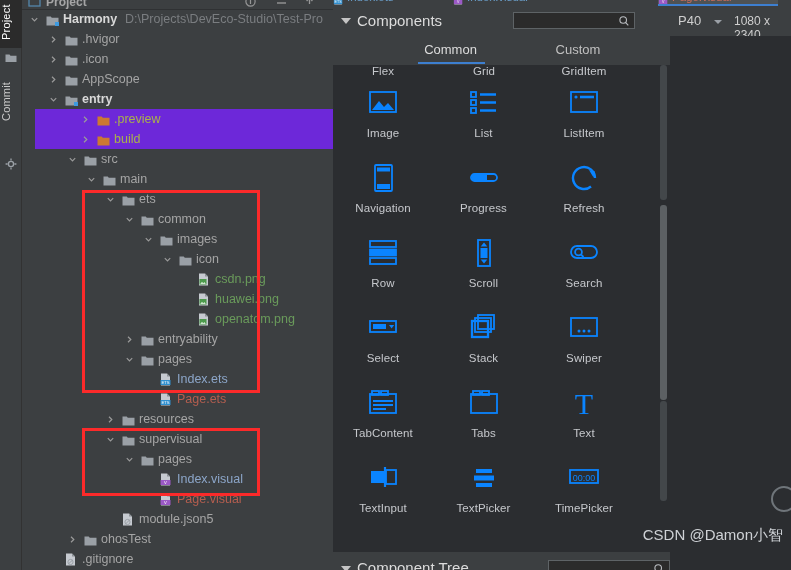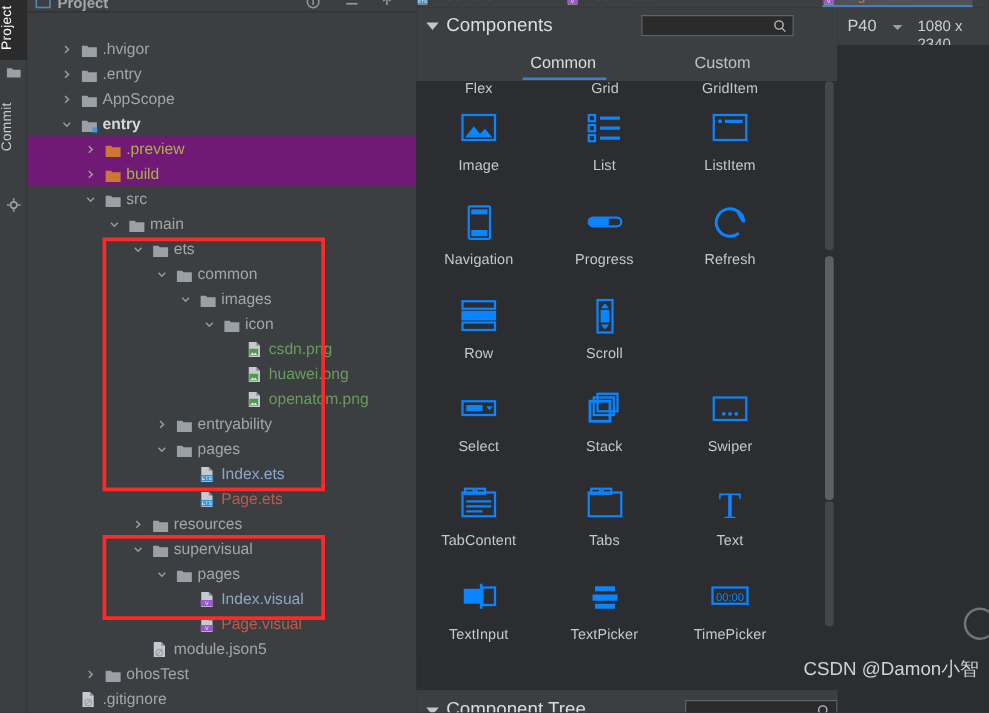--- a/index.html
+++ b/index.html
@@ -49,21 +49,21 @@
     position: absolute; top: -5px; opacity: .75;
   }
   .tree {
     position: absolute; left: 0; top: 9px; width: 311px; height: 561px;
   }
   .row {
     position: relative; height: 20px; line-height: 20px;
     white-space: nowrap; font-size: 12.5px; color: #bbbbbb;
     overflow: hidden;
   }
-  .row.hl-olive { background: #701a75; }
+  .row.hl-olive { background: #6d28d9; margin-left: 13px; }
   .row .arrow {
     position: absolute; width: 9px; height: 20px;
     color: #9a9a9a; font-size: 9px; text-align: center; line-height: 20px;
   }
   .row .ico { position: absolute; top: 4px; width: 13px; height: 12px; }
   .row .lbl { position: absolute; top: 0; }
   .lbl.root { font-weight: bold; color: #d8d8d8; }
   .lbl.path { color: #7a7d80; font-weight: normal; }
   .lbl.yellowish { color: #a9b24b; }
   .lbl.green { color: #6a9b5b; }
@@ -267,37 +267,48 @@
           </svg>
       </span>
       <span class="tb-ic" style="left:310px;">
         <svg width="13" height="13" viewBox="0 0 13 13">
             <circle cx="6.5" cy="6.5" r="2.2" fill="none" stroke="#b4b4b4" stroke-width="1.3"></circle>
           </svg>
       </span>
     </div>
 
     <div class="tree">
+        <div class="row" style="position: absolute; left: 0px; top: 0px; width: 311px;">
+          <span class="arrow" style="left: 8px;"><svg width="9" height="9" viewBox="0 0 9 9" style="vertical-align:middle">
+              <path d="M1.8 3.2L4.5 6l2.7-2.8" fill="none" stroke="#9a9a9a" stroke-width="1.2"></path>
+            </svg></span>
+          <span class="ico" style="left: 24px;"><svg width="13" height="12" viewBox="0 0 13 12">
+              <path d="M0.5 1.5h4.2l1.1 1.3h6.7v7.7h-12z" fill="#9aa0a6"></path>
+              <rect x="9" y="7" width="4" height="4" fill="#3d9ae0"></rect>
+            </svg></span>
+          <span class="lbl root" style="left: 41px;">Harmony</span>
+          <span class="lbl path" style="left: 103px;">D:\Projects\DevEco-Studio\Test-Pro</span>
+        </div>
         <div class="row" style="position: absolute; left: 0px; top: 20px; width: 311px;">
           <span class="arrow" style="left: 27px;"><svg width="9" height="9" viewBox="0 0 9 9" style="vertical-align:middle">
               <path d="M3 1.8L5.8 4.5 3 7.2" fill="none" stroke="#9a9a9a" stroke-width="1.2"></path>
             </svg></span>
           <span class="ico" style="left: 43px;"><svg width="13" height="12" viewBox="0 0 13 12">
               <path d="M0.5 1.5h4.2l1.1 1.3h6.7v7.7h-12z" fill="#9aa0a6"></path>
             </svg></span>
           <span class="lbl dim" style="left: 60px;">.hvigor</span>
         </div>
         <div class="row" style="position: absolute; left: 0px; top: 40px; width: 311px;">
           <span class="arrow" style="left: 27px;"><svg width="9" height="9" viewBox="0 0 9 9" style="vertical-align:middle">
               <path d="M3 1.8L5.8 4.5 3 7.2" fill="none" stroke="#9a9a9a" stroke-width="1.2"></path>
             </svg></span>
           <span class="ico" style="left: 43px;"><svg width="13" height="12" viewBox="0 0 13 12">
               <path d="M0.5 1.5h4.2l1.1 1.3h6.7v7.7h-12z" fill="#9aa0a6"></path>
             </svg></span>
-          <span class="lbl dim" style="left: 60px;">.entry</span>
+          <span class="lbl dim" style="left: 60px;">.icon</span>
         </div>
         <div class="row" style="position: absolute; left: 0px; top: 60px; width: 311px;">
           <span class="arrow" style="left: 27px;"><svg width="9" height="9" viewBox="0 0 9 9" style="vertical-align:middle">
               <path d="M3 1.8L5.8 4.5 3 7.2" fill="none" stroke="#9a9a9a" stroke-width="1.2"></path>
             </svg></span>
           <span class="ico" style="left: 43px;"><svg width="13" height="12" viewBox="0 0 13 12">
               <path d="M0.5 1.5h4.2l1.1 1.3h6.7v7.7h-12z" fill="#9aa0a6"></path>
             </svg></span>
           <span class="lbl dim" style="left: 60px;">AppScope</span>
         </div>
@@ -655,20 +666,28 @@
             </div>
             <div class="cg-cell" style="left: 100.5px;">
               <div class="glyph"><svg width="40" height="42" viewBox="0 0 40 42" fill="none" stroke="#0a84ff" stroke-width="1.8">
                   <rect x="14" y="7" width="12" height="26"></rect>
                   <path d="M20 9.5l3.3 4h-6.6z" fill="#0a84ff" stroke="none"></path>
                   <path d="M20 30.5l3.3-4h-6.6z" fill="#0a84ff" stroke="none"></path>
                   <rect x="16.5" y="15" width="7" height="10" fill="#0a84ff" stroke="none"></rect>
                 </svg></div>
               <div class="cname">Scroll</div>
             </div>
+            <div class="cg-cell" style="left: 201px;">
+              <div class="glyph"><svg width="40" height="42" viewBox="0 0 40 42" fill="none" stroke="#0a84ff" stroke-width="1.8">
+                  <rect x="7" y="13" width="26" height="12" rx="6"></rect>
+                  <circle cx="14.5" cy="19" r="3.4"></circle>
+                  <path d="M17 21.5l2.5 2.5"></path>
+                </svg></div>
+              <div class="cname">Search</div>
+            </div>
           </div>
           <div class="cg-row" style="top: 241px;">
             <div class="cg-cell" style="left: 0px;">
               <div class="glyph"><svg width="40" height="42" viewBox="0 0 40 42" fill="none" stroke="#0a84ff" stroke-width="1.8">
                   <rect x="7" y="13" width="26" height="11"></rect>
                   <path d="M10 18.5h13" stroke-width="5"></path>
                   <path d="M26 17l2.6 3.4 2.6-3.4z" fill="#0a84ff" stroke="none"></path>
                 </svg></div>
               <div class="cname">Select</div>
             </div>

